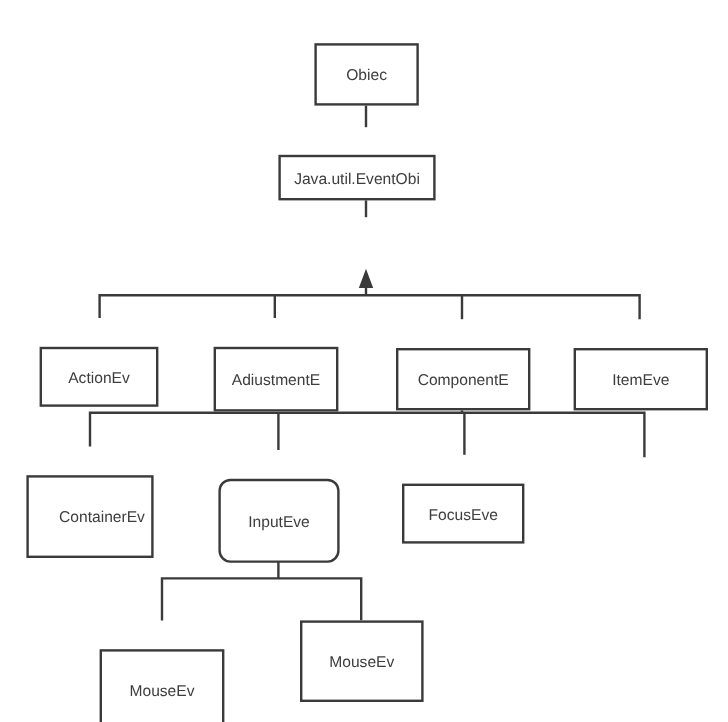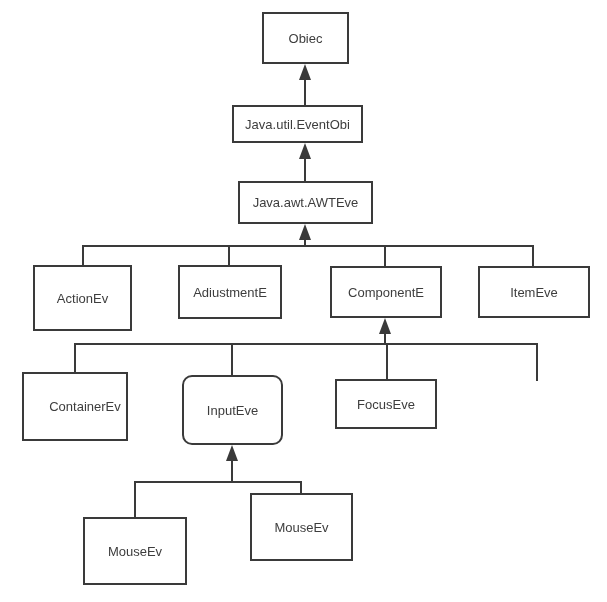--- a/index.html
+++ b/index.html
@@ -25,20 +25,21 @@
     box-sizing:border-box;
     background:var(--box-bg);
     border:2px solid var(--stroke);
     color:var(--text);
     font-size:13px;
     display:flex;
     align-items:center;
     justify-content:center;
     text-align:left;
     white-space:nowrap;
+    margin-top:24px;
   }
 </style>
 </head>
 <body>
 
 <div id="canvas">
 
   <svg id="edges" viewBox="0 0 607 602" xmlns="http://www.w3.org/2000/svg">
 
     <line x1="305" y1="106" x2="305" y2="78"></line>
@@ -61,23 +62,22 @@
 
     <polyline points="135,517 135,482 301,482 301,517"></polyline>
     <line x1="232" y1="482" x2="232" y2="459"></line>
     <polygon points="232,445 226,461 238,461"></polygon>
   </svg>
 
   <div class="node" style="left:262px;top:12px;width:87px;height:52px;">Obiec</div>
 
   <div class="node" style="left:232px;top:105px;width:131px;height:38px;">Java.util.EventObi</div>
 
-  <div class="node" style="left:238px;top:181px;width:135px;height:43px;">Java.awt.AWTEve</div>
 
-  <div class="node" style="left:33px;top:265px;width:99px;height:66px;">ActionEv</div>
+  <div class="node" style="left:33px;top:265px;width:99px;height:50px;">ActionEv</div>
 
   <div class="node" style="left:178px;top:265px;width:104px;height:54px;">AdiustmentE</div>
 
   <div class="node" style="left:330px;top:266px;width:112px;height:52px;">ComponentE</div>
 
   <div class="node" style="left:478px;top:266px;width:112px;height:52px;">ItemEve</div>
 
   <div class="node" style="left:22px;top:372px;width:106px;height:69px;padding-left:20px;">ContainerEv</div>
 
   <div class="node" style="left:182px;top:375px;width:101px;height:70px;border-radius:10px;">InputEve</div>

